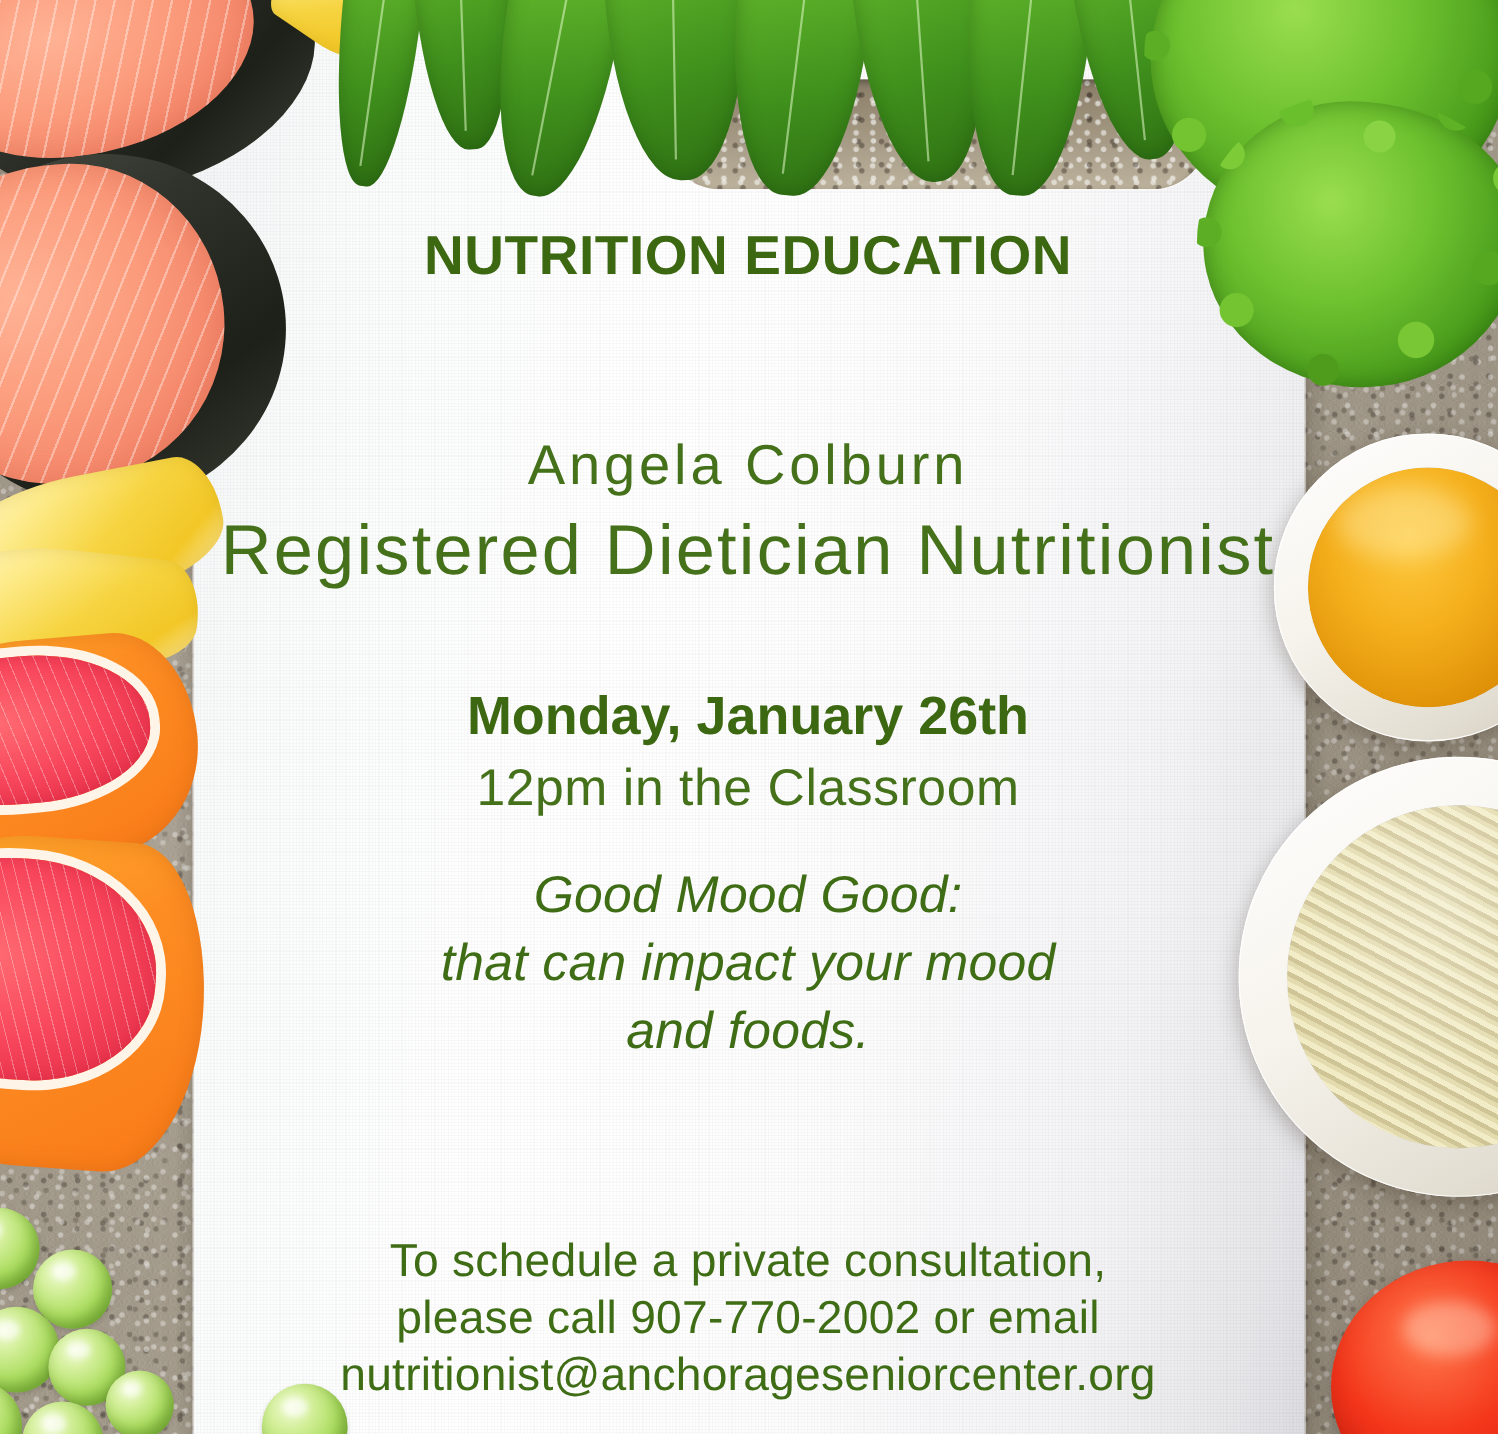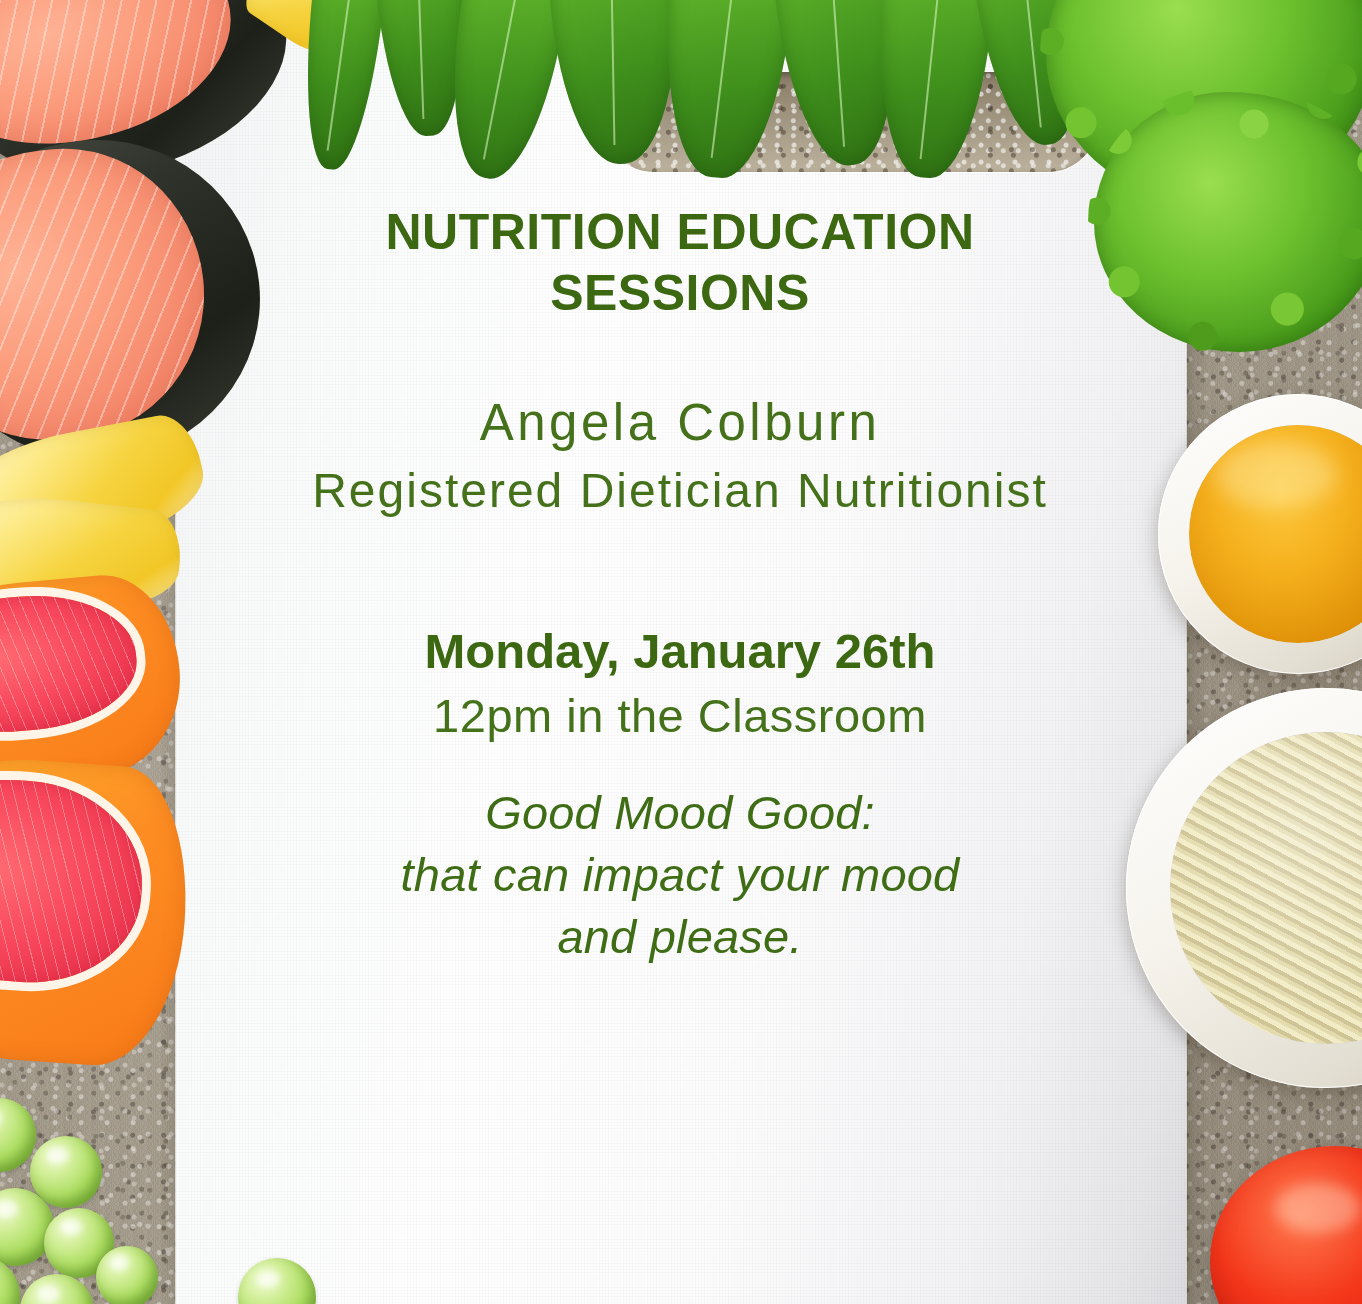--- a/index.html
+++ b/index.html
@@ -308,21 +308,21 @@
     font-size: 51px;
     line-height: 1.18;
     letter-spacing: 3.5px;
     font-weight: 400;
     color: #44711a;
   }
   .presenter-role {
     position: absolute;
     left: 0; right: 0;
     top: 462px;
-    font-size: 48px;
+    font-size: 64px;
     line-height: 1.2;
     letter-spacing: 2px;
     font-weight: 400;
     color: #44711a;
   }
 
   .event-date {
     position: absolute;
     left: 0; right: 0;
     top: 622px;
@@ -436,30 +436,34 @@
       <div class="rice-fill"></div>
     </div>
   </div>
 
   <div class="tomato" style="left:1210px; top:1146px; width:250px; height:230px;"></div>
 
   <div class="content">
 
     <div class="title">
       <div>NUTRITION EDUCATION</div>
-      <div>SESSIONS</div>
     </div>
 
     <div class="presenter-name">Angela Colburn</div>
     <div class="presenter-role">Registered Dietician Nutritionist</div>
 
     <div class="event-date">Monday, January 26th</div>
     <div class="event-time">12pm in the Classroom</div>
 
     <div class="topic">
       <div>Good Mood Good:</div>
       <div>that can impact your mood</div>
-      <div>and please.</div>
+      <div>and foods.</div>
     </div>
 
+    <div class="contact">
+      <div>To schedule a private consultation,</div>
+      <div>please call 907-770-2002 or email</div>
+      <div class="line-email">nutritionist@anchorageseniorcenter.org</div>
+    </div>
 
   </div>
 </div>
 
 </body></html>

